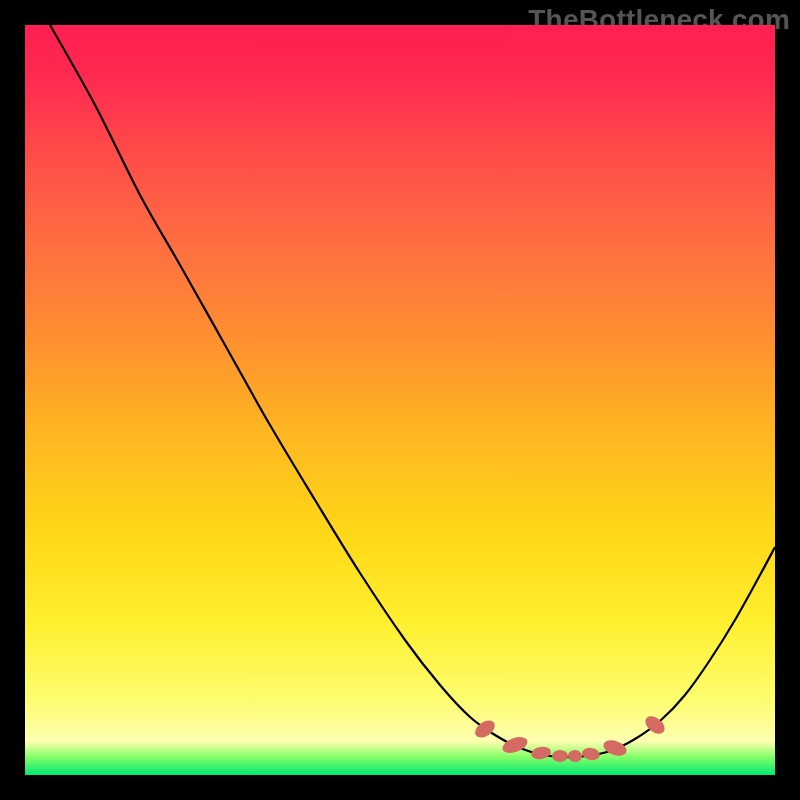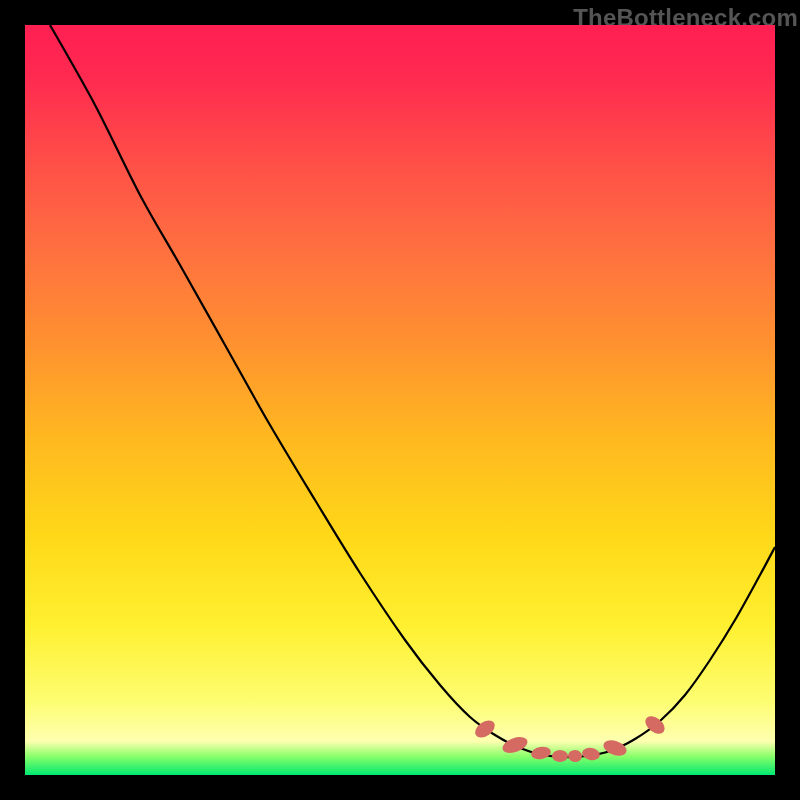--- a/index.html
+++ b/index.html
@@ -1,23 +1,23 @@
 <!DOCTYPE html>
 <html><head>
 <meta charset="utf-8">
 <style>
   * { margin: 0; padding: 0; box-sizing: border-box; }
   html, body { width: 800px; height: 800px; background: #000; overflow: hidden; }
   .container { position: relative; width: 800px; height: 800px; background: #000; }
   .watermark {
     position: absolute;
     top: 4px;
-    right: 2px;
+    right: 10px;
     font-family: Arial, Helvetica, sans-serif;
-    font-size: 24px;
+    font-size: 28px;
     font-weight: 600;
     color: #555;
     letter-spacing: 0.2px;
   }
   .plot {
     position: absolute;
     left: 25px;
     top: 25px;
     width: 750px;
     height: 750px;

